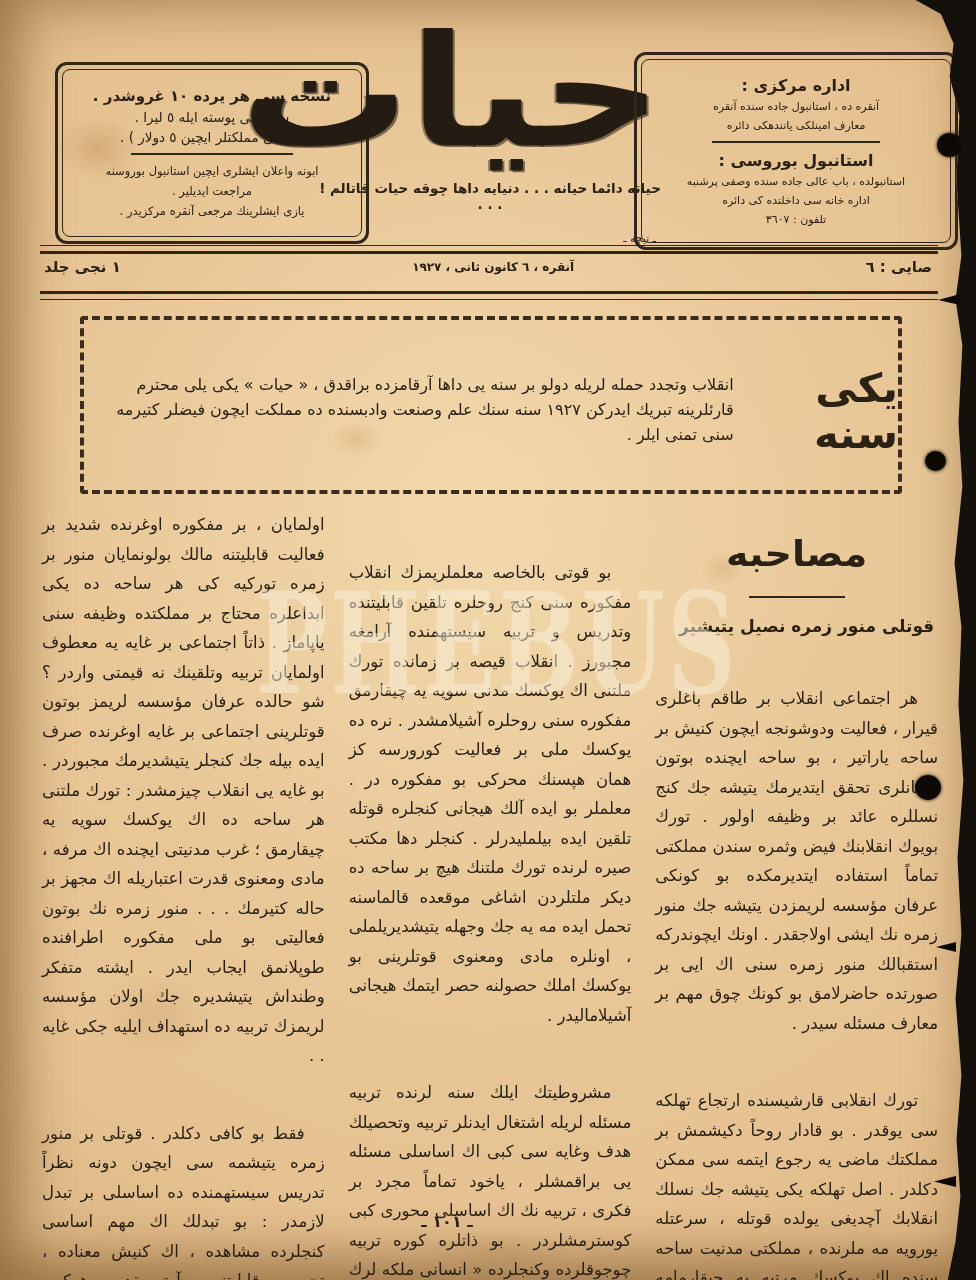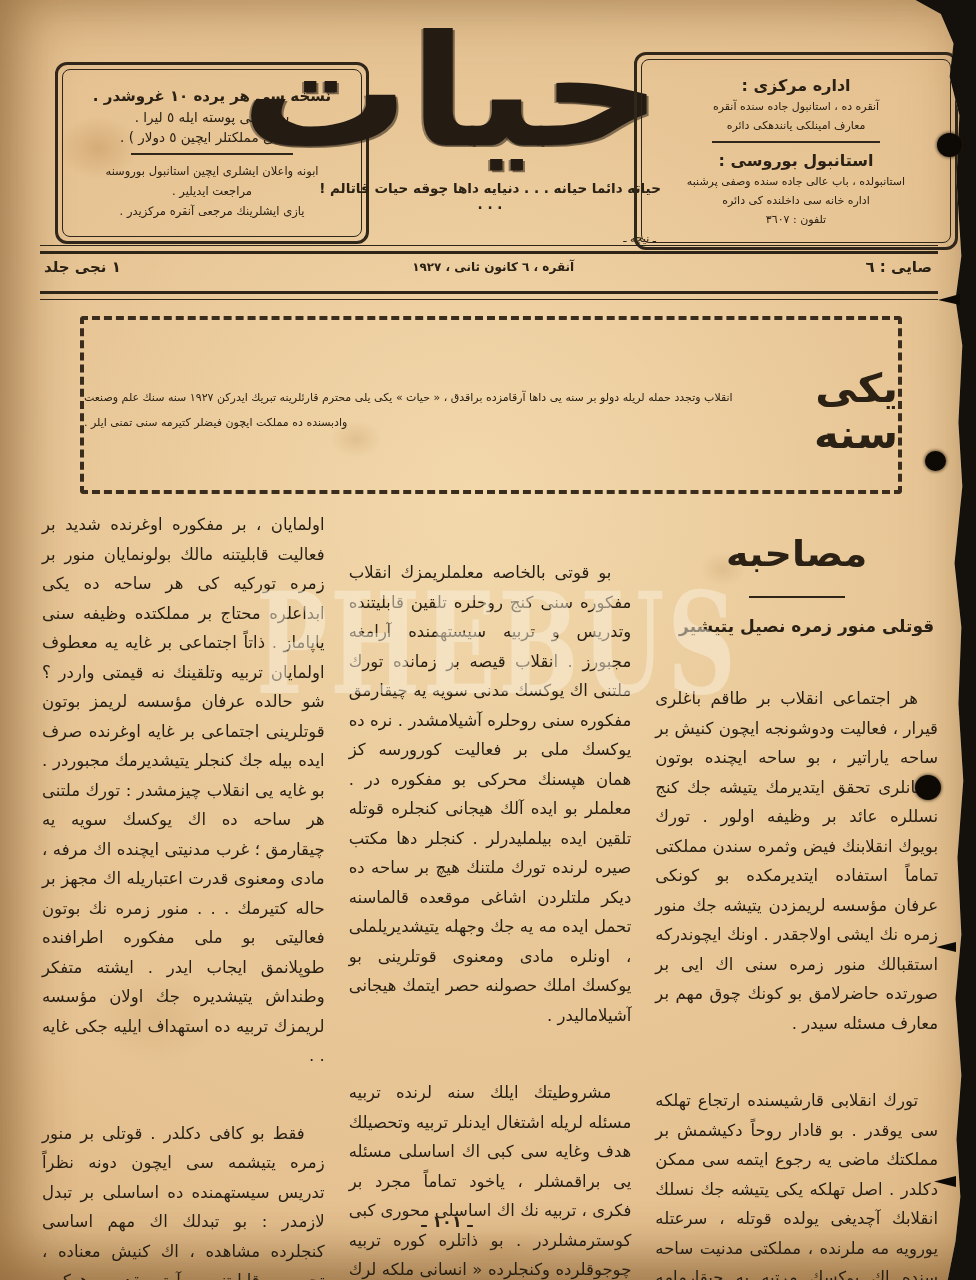--- a/index.html
+++ b/index.html
@@ -81,21 +81,21 @@
     font-size:15px;font-weight:bold;
   }
   .date-row .center{font-size:12px;}
   
   .greet{
     position:absolute;left:80px;top:316px;width:814px;height:170px;
     border:4px dashed #3a2d1e;border-radius:4px;
     display:flex;flex-direction:row;align-items:center;
   }
   .greet-head{font-size:42px;font-weight:bold;margin-top:12px;transform:scaleY(.95);}
-  .greet-text{width:88%;text-align:left;font-size:11px;line-height:25px;margin:10px auto 1px;}
+  .greet-text{width:88%;text-align:right;font-size:16px;line-height:25px;margin:10px auto 1px;}
   
   .columns{
     position:absolute;left:42px;top:510px;width:896px;height:712px;
     display:flex;gap:24px;direction:rtl;
   }
   .col{flex:1;min-width:0;}
   .col p{
     margin:0 0 7px;font-size:16.5px;line-height:29.5px;
     text-align:justify;color:#271e12;
   }

